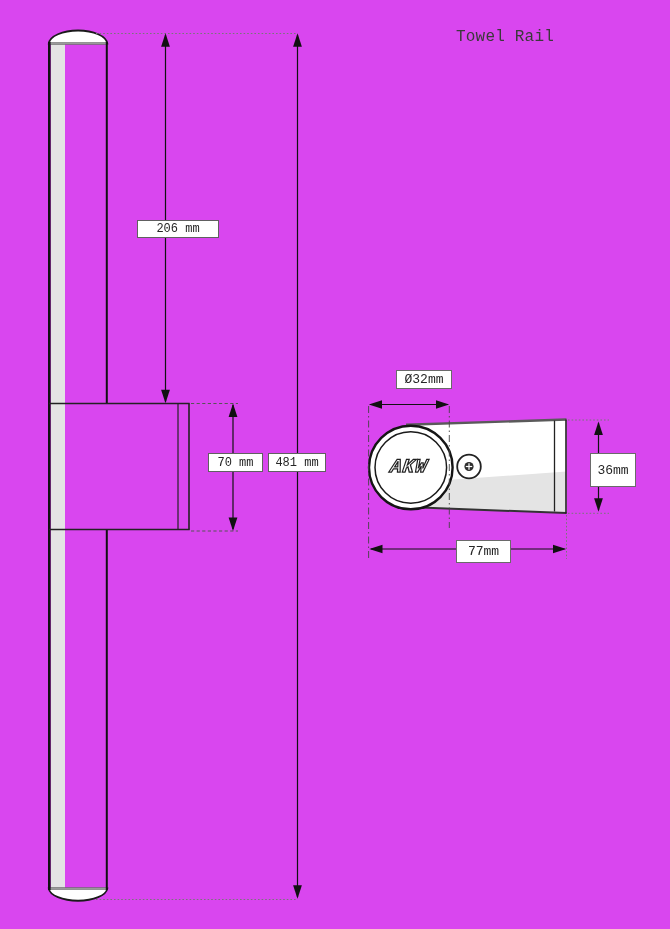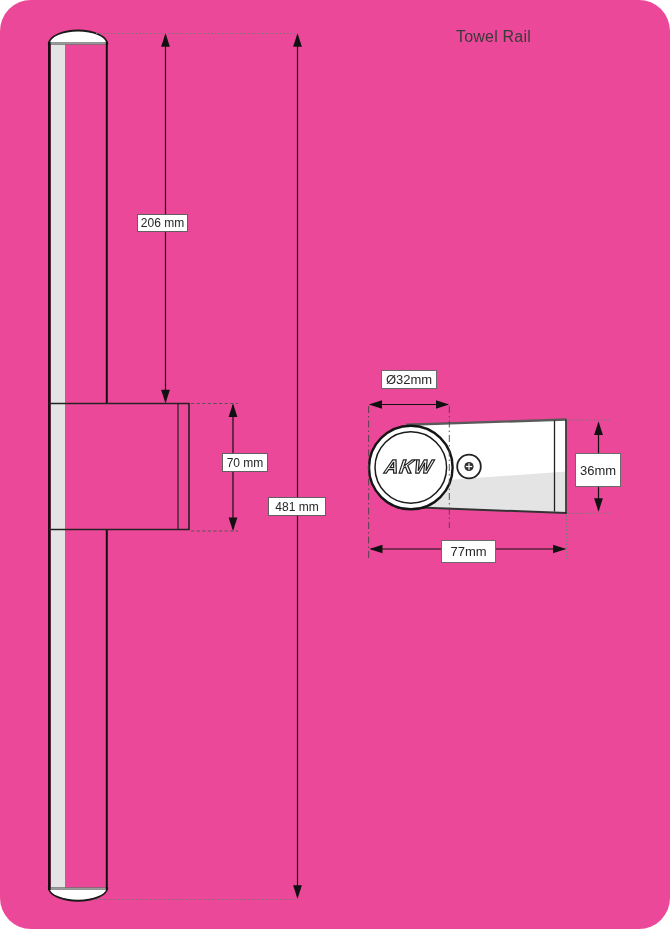--- a/index.html
+++ b/index.html
@@ -1,30 +1,30 @@
 <!DOCTYPE html>
 <html><head>
 <meta charset="utf-8">
 <style>
   html,body{margin:0;padding:0;background:#fff;}
   .canvas{
-    position:relative;width:670px;height:929px;background:#ec4899;
-    font-family:Liberation Sans, sans-serif;overflow:hidden;border-radius:31px;
+    position:relative;width:670px;height:929px;background:#d946ef;
+    font-family:Liberation Mono, monospace;overflow:hidden;
   }
   .canvas svg{position:absolute;left:0;top:0;}
   .title{
     position:absolute;left:456px;top:28px;font-size:16px;color:#3a3a3a;
     letter-spacing:.2px;white-space:nowrap;
   }
   .dim-label{
     position:absolute;display:flex;align-items:center;justify-content:center;
     background:#ffffff;border:1px solid #606060;color:#262626;
     font-size:12px;box-sizing:border-box;white-space:nowrap;line-height:1;
   }
-  .dim-label.lg{font-size:13px;border-color:#6a6a6a;}
+  .dim-label.lg{font-size:13px;border-color:#6a6a6a;margin-left:15px;}
   .akw{
     position:absolute;left:382px;top:455px;width:54px;height:24px;
     display:flex;align-items:center;justify-content:center;
     font-style:italic;font-weight:bold;font-size:19px;letter-spacing:1px;
     color:#ffffff;-webkit-text-stroke:1.25px #1f1f1f;transform:skewX(-8deg);
   }
 </style>
 </head>
 <body>
 
@@ -116,25 +116,25 @@
     <g>
       <line x1="566.5" y1="515" x2="566.5" y2="559" stroke="#777777" stroke-width="1" stroke-dasharray="1.6 2"></line>
       <line x1="371" y1="549" x2="564.5" y2="549" stroke="#111111" stroke-width="1.2"></line>
       <polygon points="369.3,549 382.5,544.7 382.5,553.3" fill="#111111"></polygon>
       <polygon points="566.2,549 553,544.7 553,553.3" fill="#111111"></polygon>
     </g>
   </svg>
 
   <div class="title">Towel Rail</div>
 
-  <div class="dim-label" style="left:137px;top:214px;width:51px;height:18px;">206 mm</div>
+  <div class="dim-label" style="left:137px;top:220px;width:82px;height:18px;">206 mm</div>
 
-  <div class="dim-label" style="left:222px;top:453px;width:46px;height:19px;">70 mm</div>
+  <div class="dim-label" style="left:208px;top:453px;width:55px;height:19px;">70 mm</div>
 
-  <div class="dim-label" style="left:268px;top:453px;width:58px;height:19px;margin-top:44px;">481 mm</div>
+  <div class="dim-label" style="left:268px;top:453px;width:58px;height:19px;">481 mm</div>
 
   <div class="dim-label lg" style="left:381px;top:370px;width:56px;height:19px;">Ø32mm</div>
 
   <div class="dim-label lg" style="left:575px;top:453px;width:46px;height:34px;">36mm</div>
 
   <div class="dim-label lg" style="left:441px;top:540px;width:55px;height:23px;">77mm</div>
 
   <div class="akw">AKW</div>
 </div>
 

